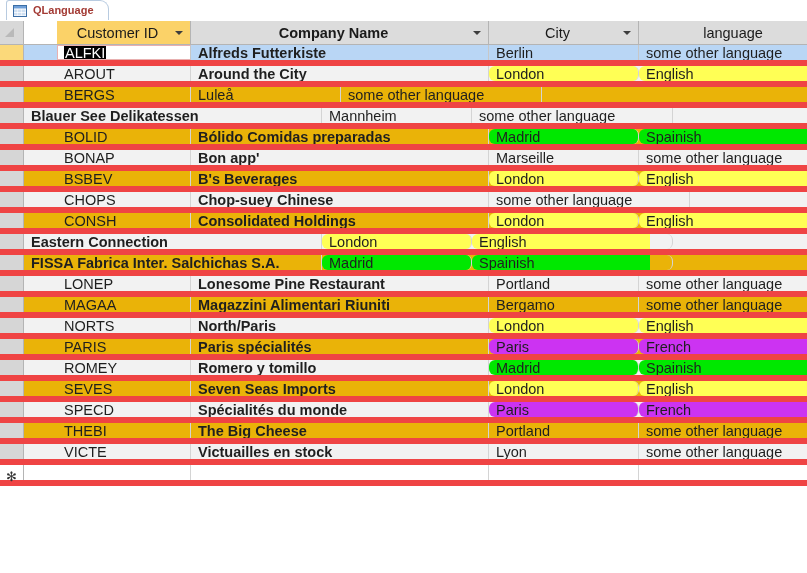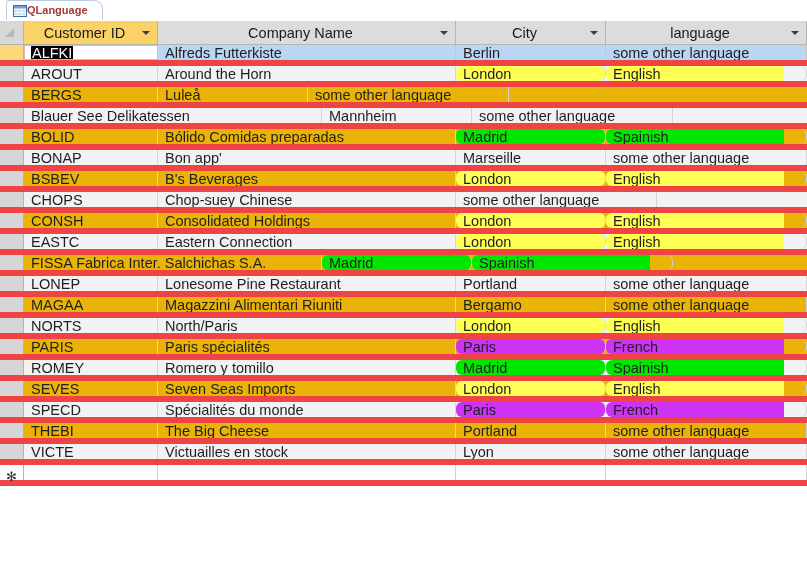--- a/index.html
+++ b/index.html
@@ -22,21 +22,21 @@
     height: 21px;
     background: #ffffff;
     border-bottom: 1px solid #9fb6cd;
   }
   .doc-tab {
     position: absolute;
     left: 6px; top: 0;
     height: 20px;
     display: flex;
     align-items: center;
-    gap: 0;
+    gap: 6px;
     padding: 0 14px 0 6px;
     background: #ffffff;
     border: 1px solid #b8cbe0;
     border-bottom: none;
     border-top-left-radius: 3px;
     border-top-right-radius: 9px;
     box-sizing: border-box;
   }
   .tab-icon {
     width: 14px;
@@ -137,22 +137,22 @@
     border-right: 1px solid #d4d4d4;
     font-size: 14.5px;
     color: #1f1f1f;
     padding: 0 4px 0 7px;
     white-space: nowrap;
     overflow: hidden;
     background: transparent;
   }
 
   
-  .c0 { width: 134px; flex: 0 0 134px; }
-  .c1 { width: 298px; flex: 0 0 298px; }
+  .c0 { width: 134px; flex: 0 0 134px; margin-left: 33px; }
+  .c1 { width: 298px; flex: 0 0 298px; font-weight: bold; }
   .c2 { width: 150px; flex: 0 0 150px; }
   .c3 { width: 201px; flex: 0 0 201px; align-items: center; }
 
   
   .row.alt      { background: #f2f2f2; }
   .row.plain    { background: #eab308; }
   .row.selected { background: #b9d6f5; }
   .row.selected .cell { border-right: 1px solid #c7c7c7; }
 
   
@@ -245,21 +245,21 @@
         <div class="cell c3">
           <span>some other language</span>
         </div>
       </div>
       <div class="row alt">
         <div class="gutter"></div>
         <div class="cell c0">
           <span>AROUT</span>
         </div>
         <div class="cell c1">
-          <span>Around the Horn</span>
+          <span>Around the City</span>
         </div>
         <div class="cell c2 fill fill-yellow">
           <span class="swatch"></span>
           <span class="txt">London</span>
         </div>
         <div class="cell c3 fill fill-yellow">
           <span class="swatch"></span>
           <span class="txt">English</span>
         </div>
       </div>
@@ -360,23 +360,20 @@
           <span class="swatch"></span>
           <span class="txt">London</span>
         </div>
         <div class="cell c3 fill fill-yellow">
           <span class="swatch"></span>
           <span class="txt">English</span>
         </div>
       </div>
       <div class="row alt">
         <div class="gutter"></div>
-        <div class="cell c0">
-          <span>EASTC</span>
-        </div>
         <div class="cell c1">
           <span>Eastern Connection</span>
         </div>
         <div class="cell c2 fill fill-yellow">
           <span class="swatch"></span>
           <span class="txt">London</span>
         </div>
         <div class="cell c3 fill fill-yellow">
           <span class="swatch"></span>
           <span class="txt">English</span>

